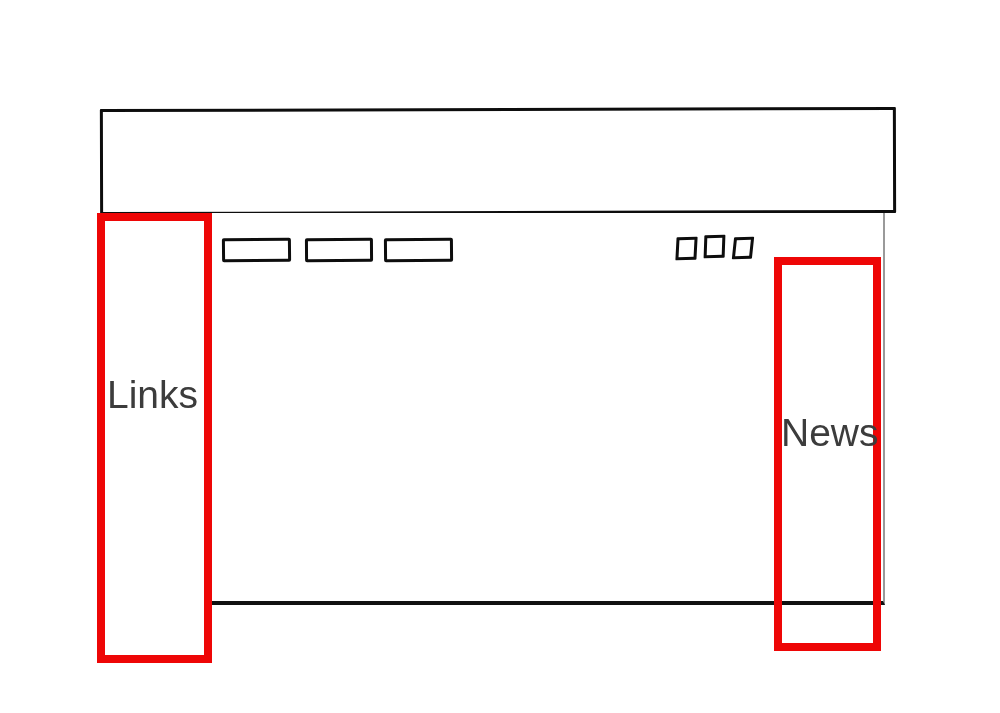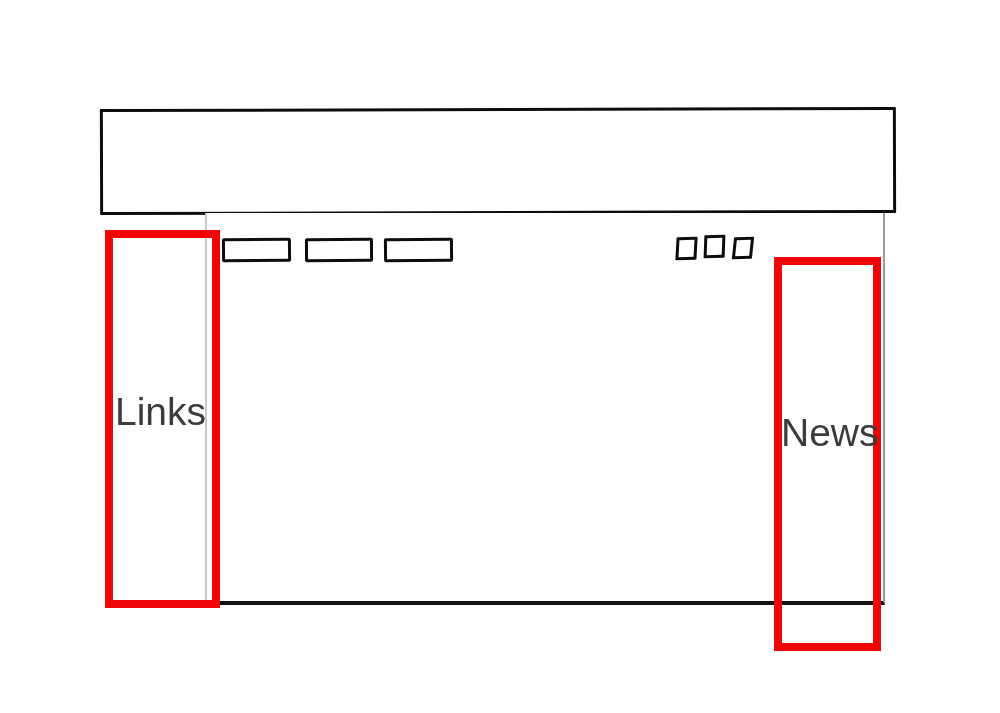--- a/index.html
+++ b/index.html
@@ -68,21 +68,21 @@
   .sq-2 { left: 704px; top: 235px; width: 21px; height: 23px; transform: skewX(-4deg) rotate(-2deg); }
   .sq-3 { left: 733px; top: 237px; width: 20px; height: 22px; transform: skewX(-8deg) rotate(-2deg); }
   
   .redbox {
     position: absolute;
     border: 8px solid #ee0606;
     box-sizing: border-box;
     background: transparent;
     z-index: 3;
   }
-  .redbox-left  { left: 105px;  top: 213px; width: 115px; height: 378px; margin-top: 17px; }
+  .redbox-left  { left: 97px;  top: 213px; width: 115px; height: 450px; }
   .redbox-right { left: 774px; top: 213px; width: 107px; height: 394px; margin-top: 44px; }
   .sidebar-label {
     position: absolute;
     font-family: "Liberation Sans", sans-serif;
     font-size: 39px;
     line-height: 1.15;
     color: #3c3c3c;
     white-space: nowrap;
   }
   .redbox-left  .sidebar-label { left: 2px;  top: 152px; }

